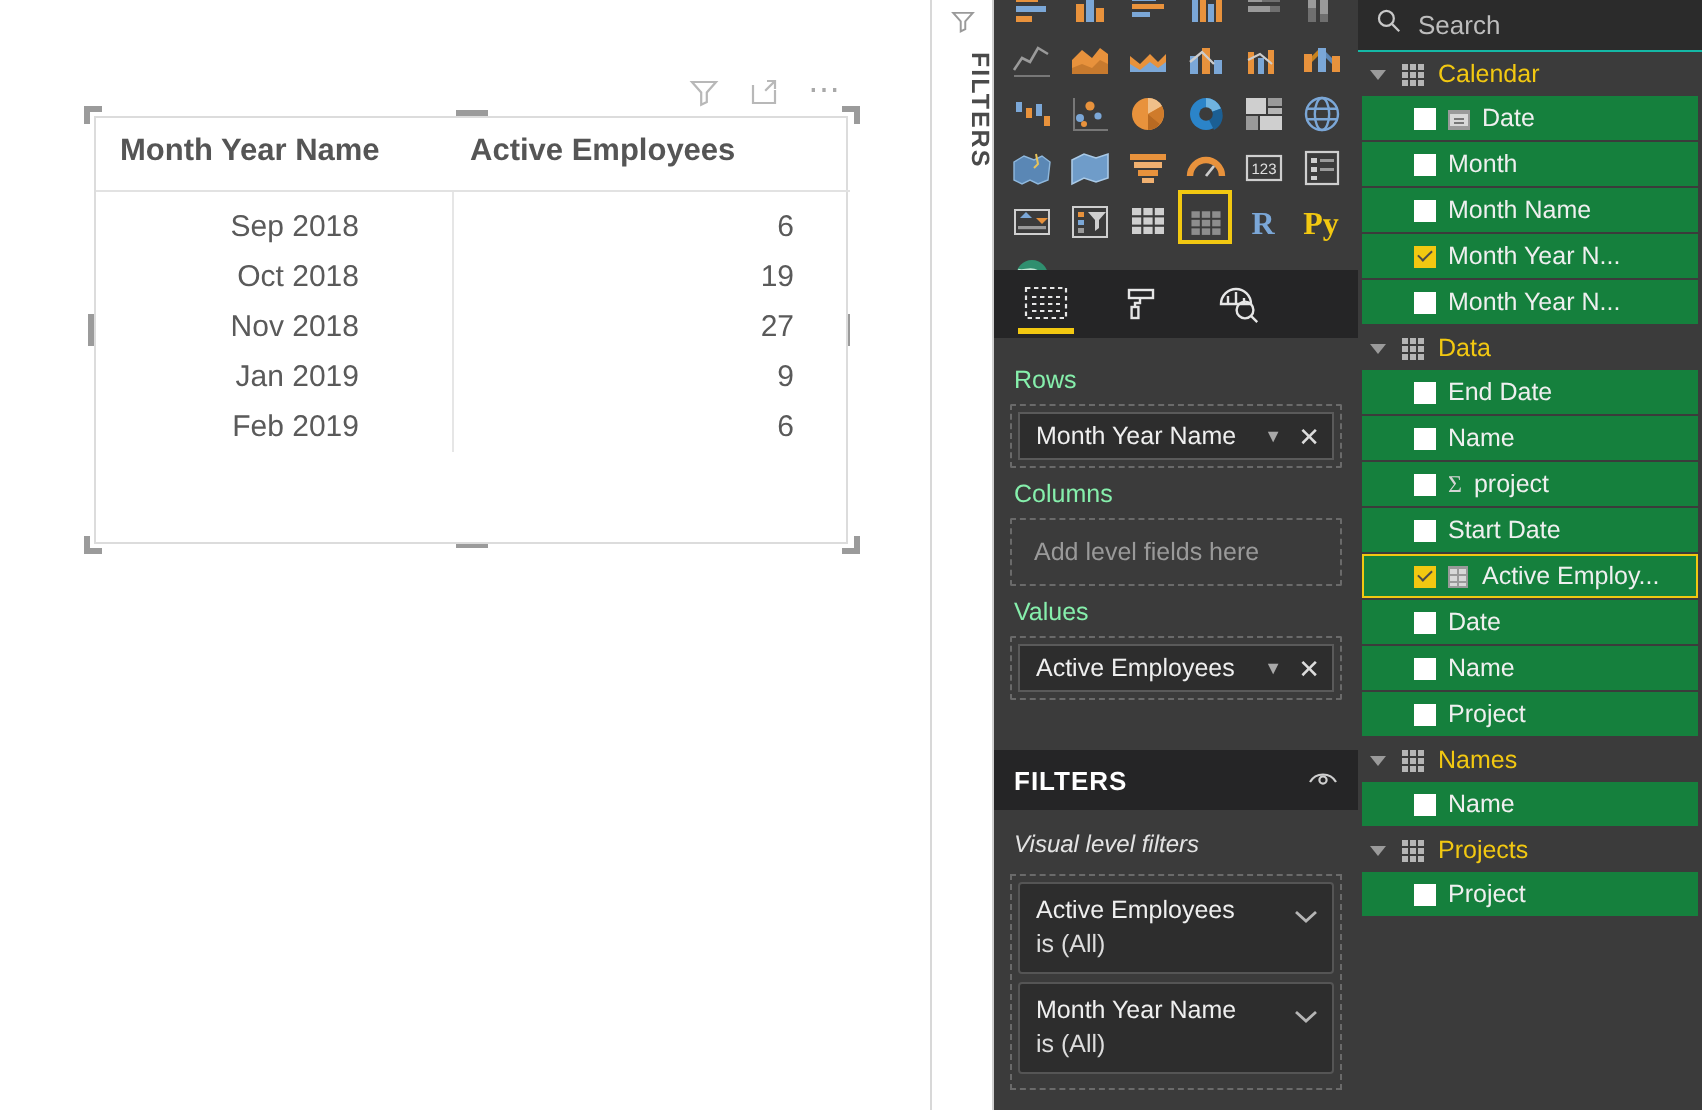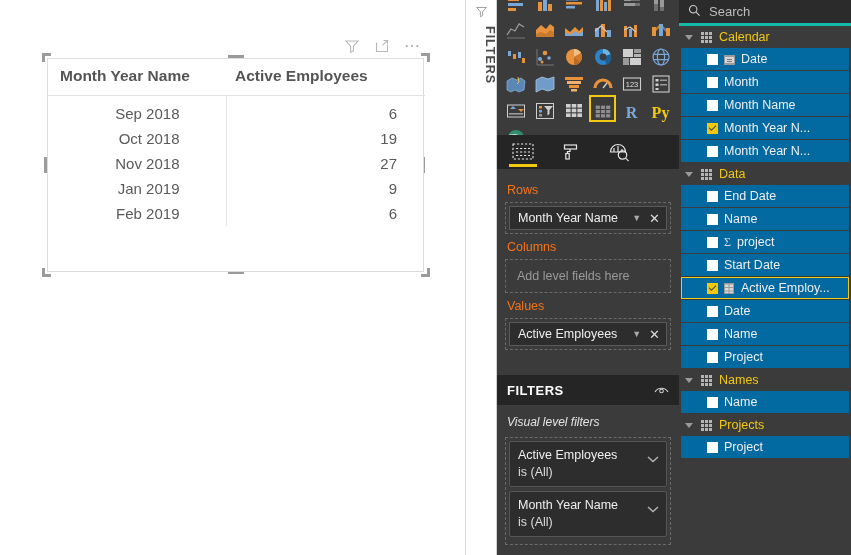--- a/index.html
+++ b/index.html
@@ -104,21 +104,21 @@
   .viz-tab.active::after {
     content: ""; position: absolute; left: -2px; bottom: 0; width: 28px; height: 3px; background: #f2c811;
   }
   .viz-tab svg { display: block; color: #e6e6e6; }
 
   
   .wells {
     position: absolute; left: 0; top: 169px; width: 182px; height: 206px;
     background: #3b3b3b; padding: 8px 8px 0 8px;
   }
-  .well-label { color: #f97316; font-size: 12.5px; margin: 6px 0 5px 2px; }
+  .well-label { color: #86efac; font-size: 12.5px; margin: 6px 0 5px 2px; }
   .well-box {
     border: 1px dashed #6a6a6a; padding: 3px; border-radius: 1px; margin-bottom: 4px;
   }
   .chip {
     background: #2d2d2d; border: 1px solid #5a5a5a; height: 24px;
     display: flex; align-items: center; padding: 0 6px 0 8px;
     color: #efefef; font-size: 12.5px;
   }
   .chip .nm { flex: 1; overflow: hidden; white-space: nowrap; text-overflow: ellipsis; }
   .chip .caret { color: #a9a9a9; font-size: 9px; margin-right: 8px; }
@@ -149,35 +149,35 @@
   .fcard .fval { color: #dcdcdc; font-size: 12.5px; margin-top: 3px; }
   .fcard .chev { position: absolute; right: 7px; top: 7px; color: #b5b5b5; }
 
   
   .fields-pane {
     position: absolute; left: 679px; top: 0; width: 172px; height: 555px;
     background: #3b3b3b;
   }
   .search-box {
     height: 26px; background: #2b2b2b; display: flex; align-items: center;
-    padding-left: 9px; gap: 8px; border-bottom: 3px solid #14b8a6;
+    padding-left: 9px; gap: 8px; border-bottom: 1px solid #14b8a6;
   }
   .search-box .mg { color: #c9c9c9; }
   .search-box .ph { color: #bdbdbd; font-size: 13px; }
   .tbl-hdr {
     height: 22px; display: flex; align-items: center; gap: 7px;
     padding-left: 6px; color: #f2c811; font-size: 12.5px; background: #3b3b3b;
   }
   .tbl-hdr .tri {
     width: 0; height: 0; border-left: 4px solid transparent; border-right: 4px solid transparent;
     border-top: 5px solid #9a9a9a; margin-right: 1px;
   }
   .fld {
     height: 22px; margin: 0 2px 1px 2px; display: flex; align-items: center;
-    background: #0369a1; padding-left: 26px; gap: 6px;
+    background: #15803d; padding-left: 26px; gap: 6px;
     color: #efefef; font-size: 12.5px;
   }
   .fld.selected { outline: 1px solid #f2c811; outline-offset: -1px; }
   .cbx {
     width: 11px; height: 11px; background: #ffffff; flex: none; display: block;
   }
   .cbx.on { background: #f2c811; position: relative; }
   .cbx.on::after {
     content: ""; position: absolute; left: 2px; top: 2px; width: 6px; height: 3px;
     border-left: 1.5px solid #4a4a4a; border-bottom: 1.5px solid #4a4a4a;

